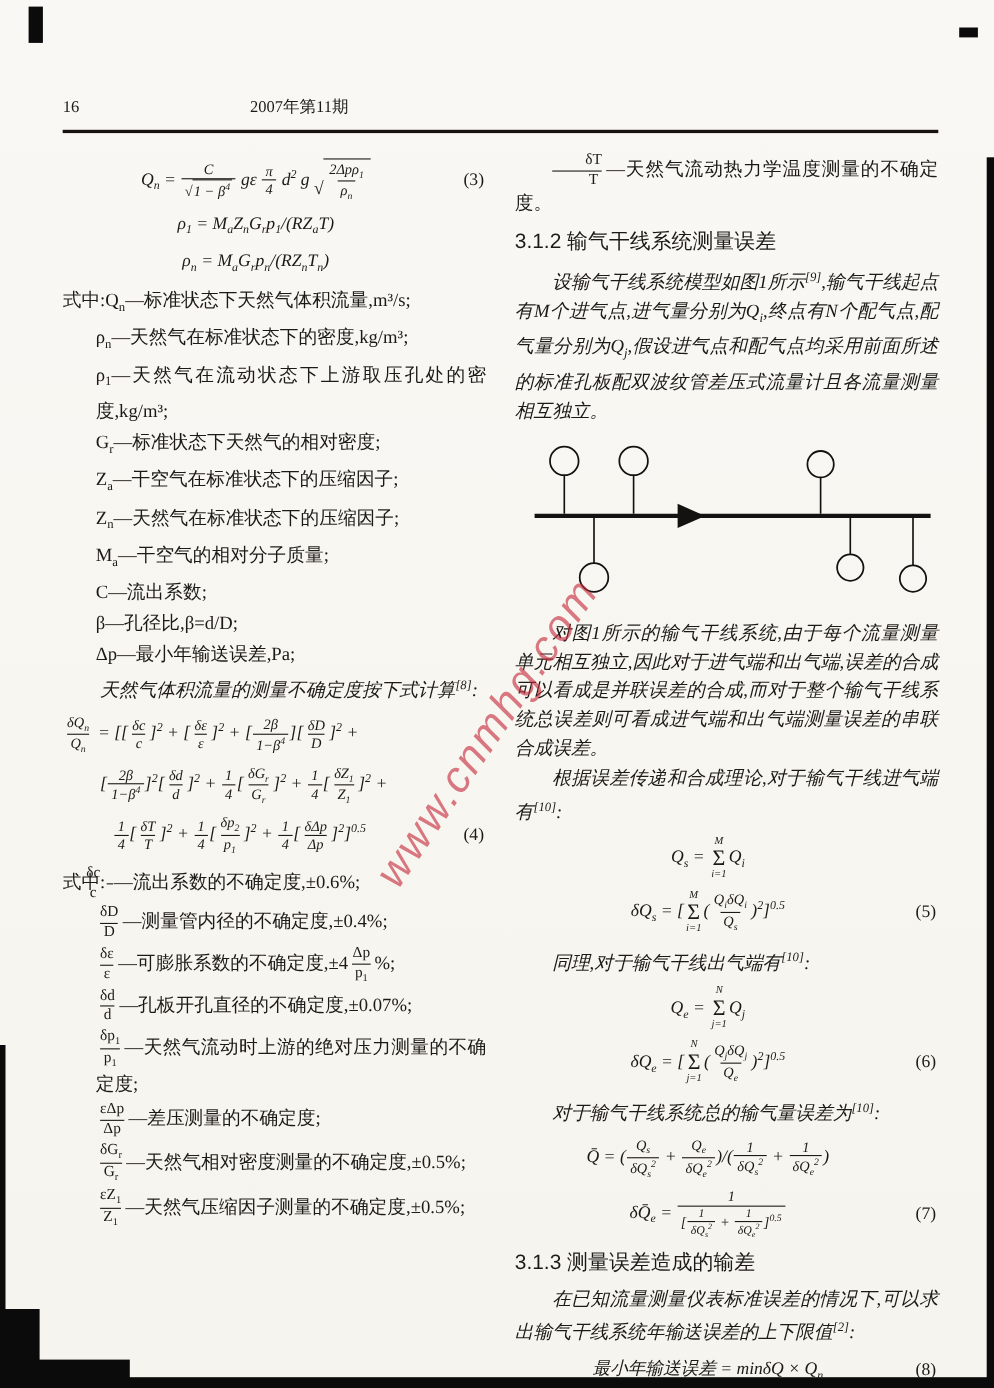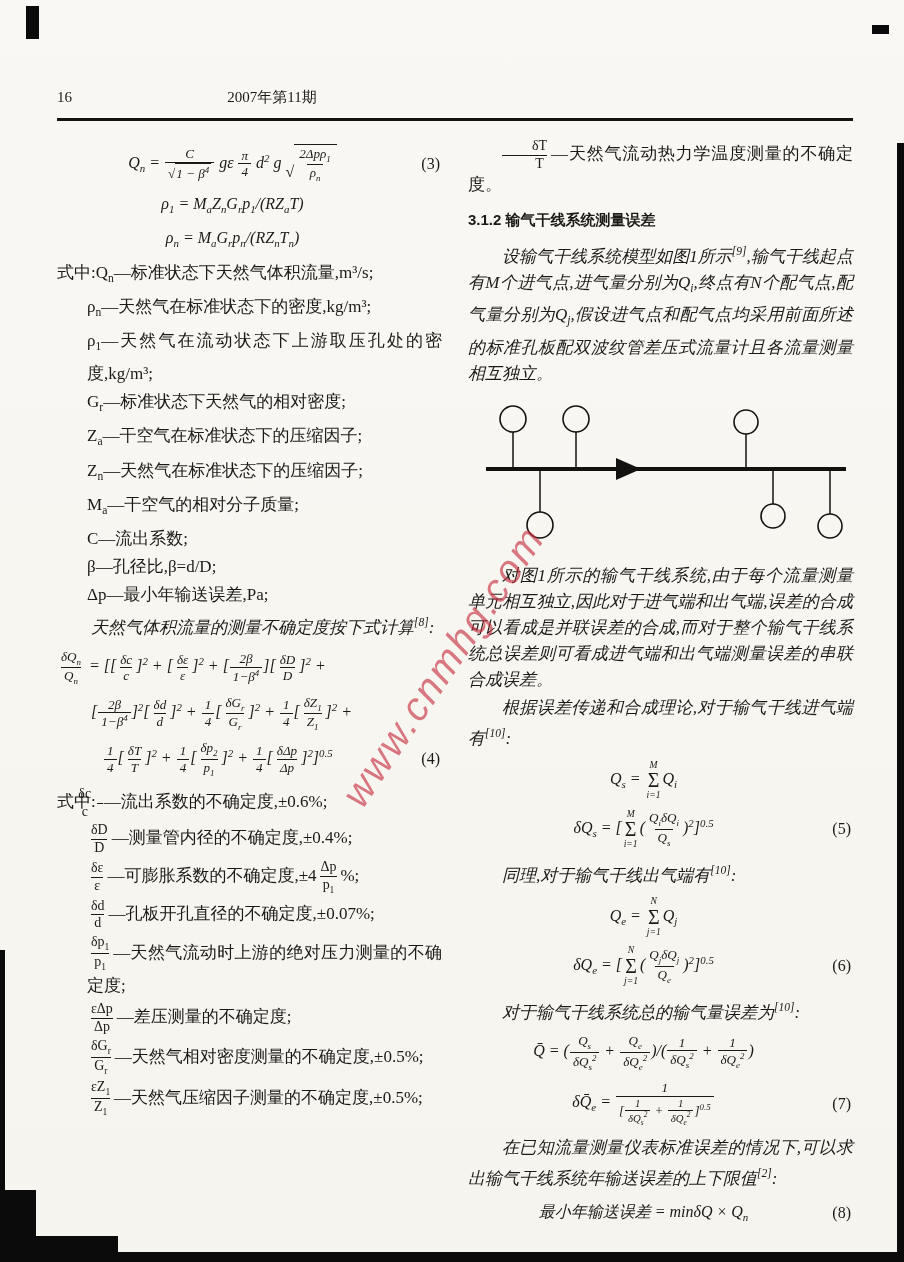--- a/index.html
+++ b/index.html
@@ -20,22 +20,22 @@
   .content{position:absolute;left:57px;top:88px;width:796px;}
   .pghead{display:flex;align-items:baseline;font-size:15px;}
   .pghead .pnum{width:120px;}
   .pghead .jt{flex:1;text-align:center;letter-spacing:6px;}
   .pghead .iss{width:190px;text-align:center;padding-right:52px;}
   .rule{border-bottom:3px solid #17140f;margin-top:11px;}
 
   .cols{display:flex;gap:26px;margin-top:15px;}
   .col{width:385px;font-size:17px;line-height:26px;text-align:justify;}
 
-  .heading{font-family:"Liberation Sans","DejaVu Sans",sans-serif;font-weight:bold;
-           margin:9px 0 6px;font-size:15px;}
+  .heading{font-family:"Liberation Sans","DejaVu Sans",sans-serif;font-weight:normal;
+           margin:9px 0 6px;font-size:19px;}
   .para{margin:2px 0;text-indent:2em;font-style:italic;}
   .def{margin-left:30px;margin-top:2px;}
   .def.first{text-indent:-30px;}
   .def.cont{margin-left:0;text-indent:30px;}
 
   .formula{position:relative;margin:8px 0;font-size:16px;font-style:italic;line-height:1.45;}
   .formula.c{text-align:center;padding-right:34px;}
   .formula.l{text-align:left;}
   .formula.i1{text-align:left;padding-left:34px;}
   .formula.i2{text-align:left;padding-left:46px;padding-right:34px;}
@@ -272,20 +272,21 @@
           <div class="formula c"><span class="mx">δQ̄<sub>e</sub> = <span class="fr">
                 <span class="nu">1</span>
                 <span class="de">[<span class="fr">
                     <span class="nu">1</span>
                     <span class="de">δQ<sub>s</sub><sup>2</sup></span>
                   </span> + <span class="fr">
                     <span class="nu">1</span>
                     <span class="de">δQ<sub>e</sub><sup>2</sup></span>
                   </span>]<sup>0.5</sup></span>
               </span></span><span class="eqnum">(7)</span></div>
+          <div class="heading">3.1.3 测量误差造成的输差</div>
           <p class="para">在已知流量测量仪表标准误差的情况下,可以求出输气干线系统年输送误差的上下限值<sup>[2]</sup>:</p>
           <div class="formula c"><span class="mx">最小年输送误差 = minδQ × Q<sub>n</sub></span><span class="eqnum">(8)</span></div>
         </div>
     </div>
   </div>
 
   <div class="watermark" style="color: rgb(198, 42, 60);">www.cnmhg.com</div>
 </div>
 
 </body></html>

